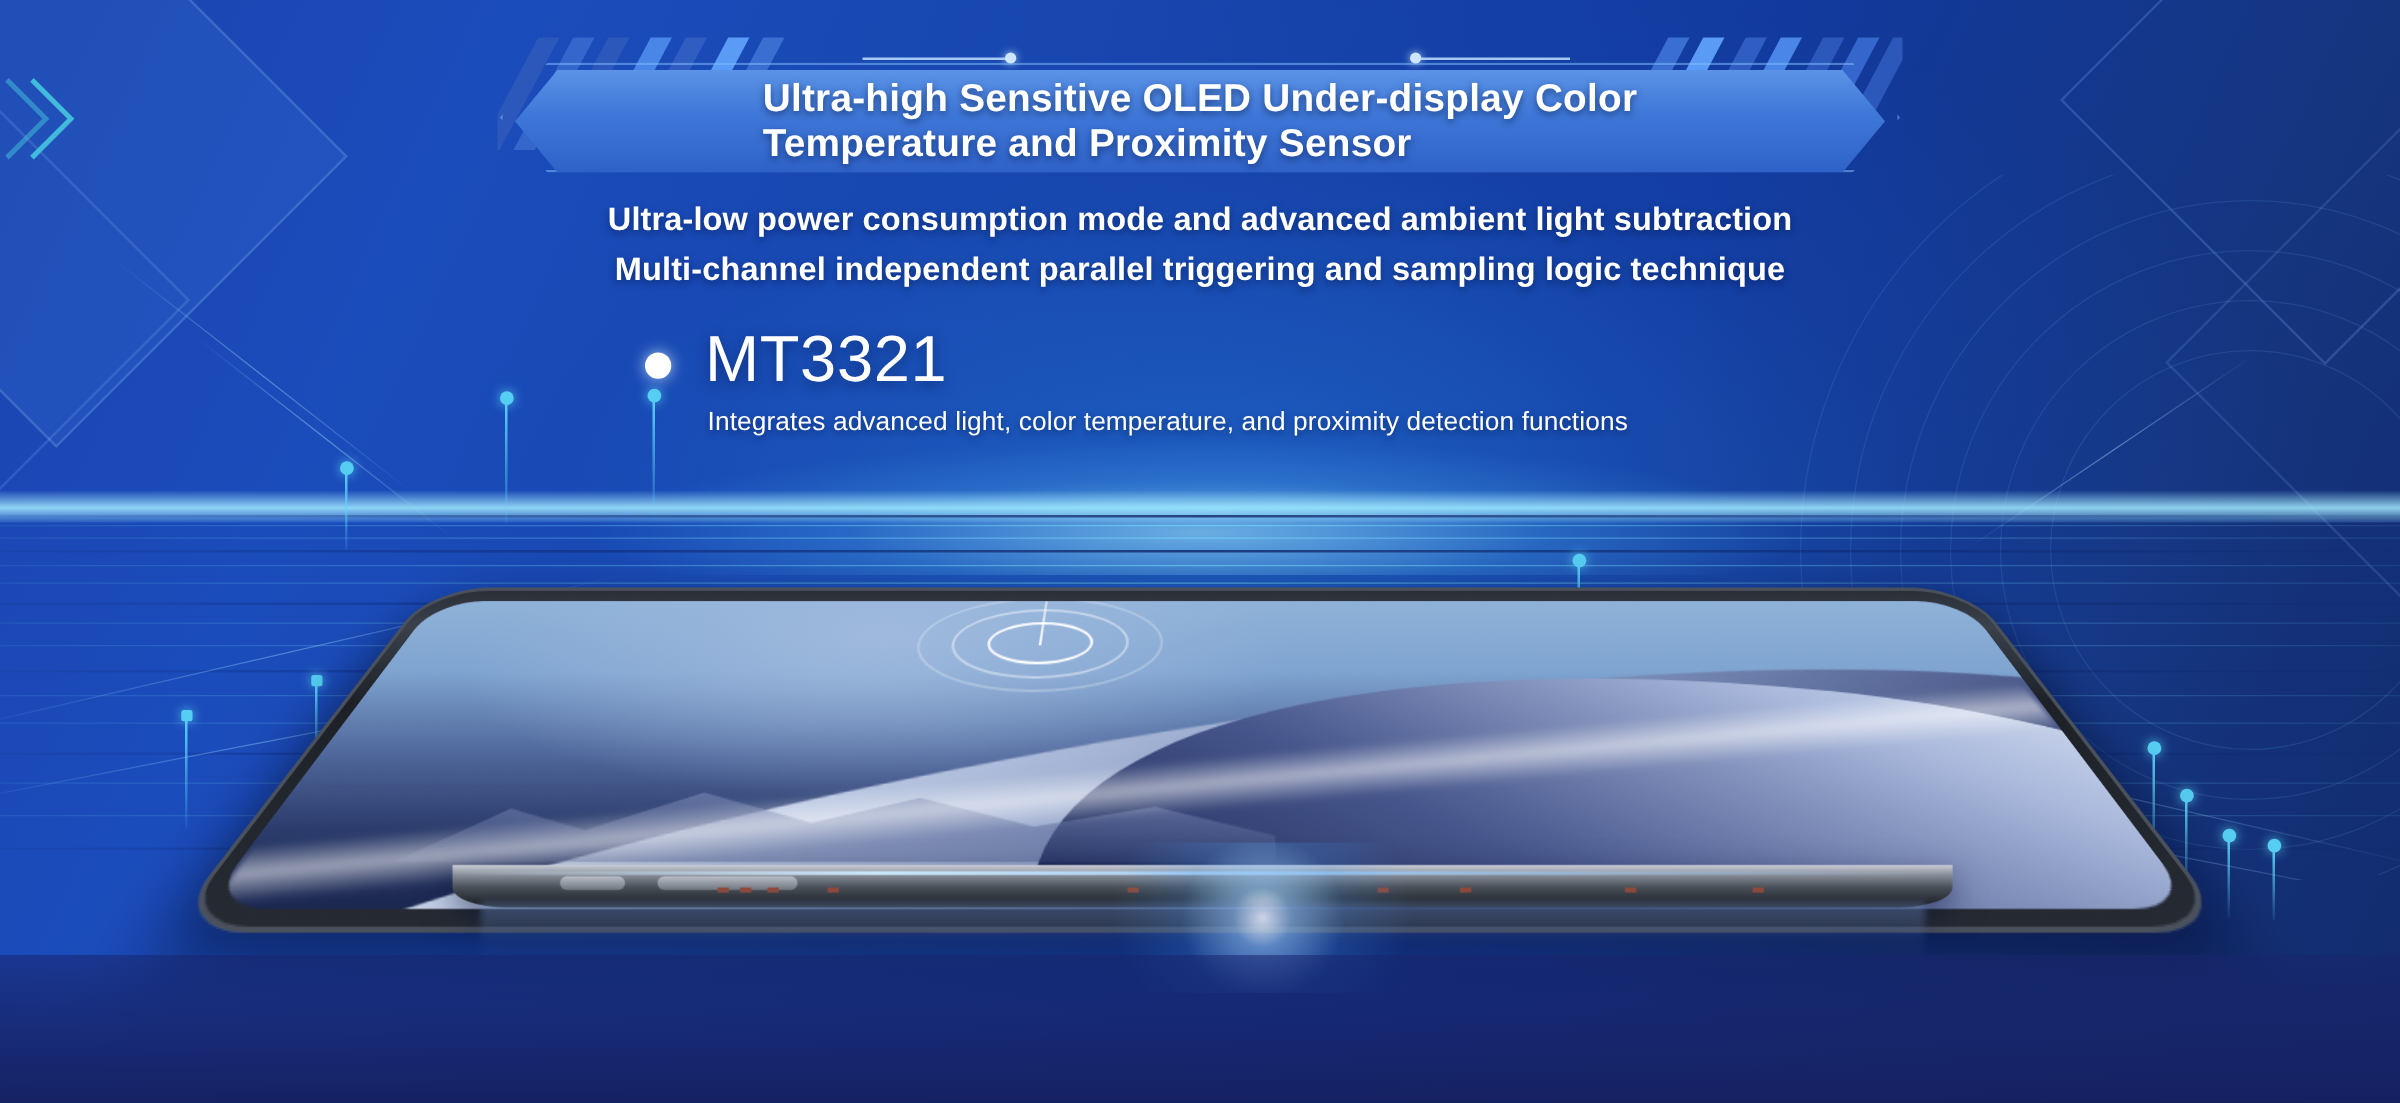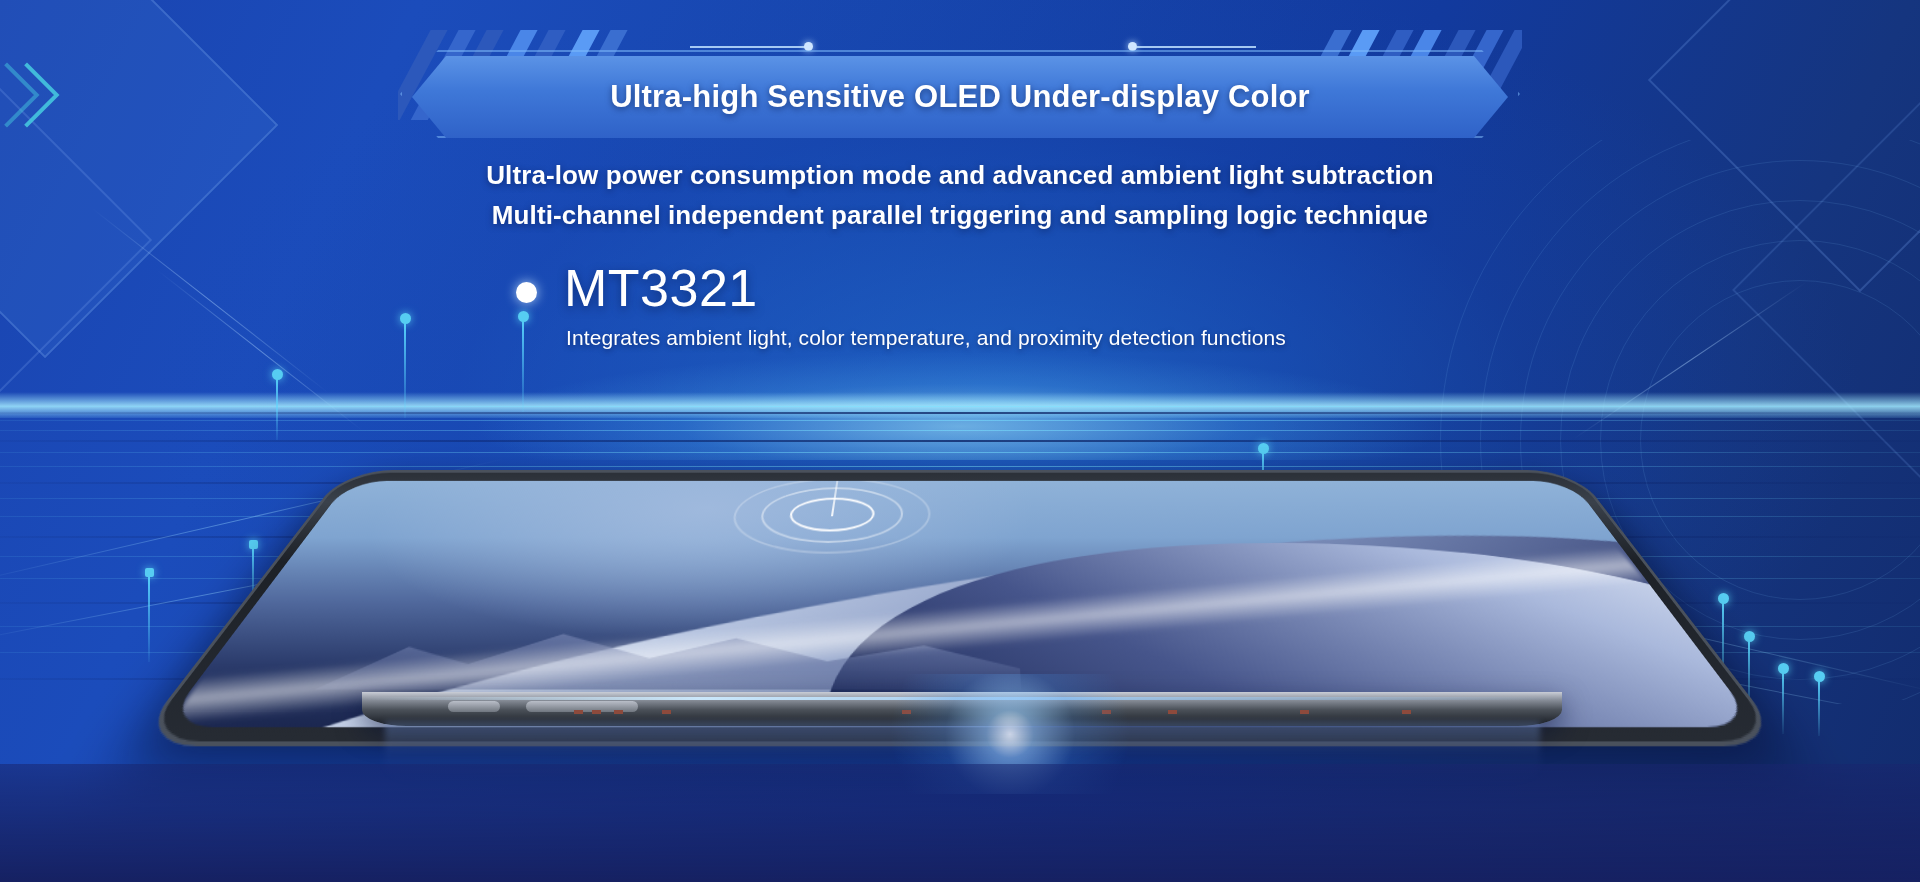--- a/index.html
+++ b/index.html
@@ -279,32 +279,33 @@
 
     <div class="node-line" style="left:690px;top:22px;width:120px;"></div>
     <div class="node" style="left:804px;top:18px;"></div>
     <div class="node" style="left:1128px;top:18px;"></div>
     <div class="node-line" style="left:1136px;top:22px;width:120px;"></div>
 
     <div class="banner-outline"></div>
     <div class="banner">
       <div class="banner-title">
         <div>Ultra-high Sensitive OLED Under-display Color</div>
+        <div>Temperature and Proximity Sensor</div>
       </div>
     </div>
   </div>
 
   <div class="sub sub2">Multi-channel independent parallel triggering and sampling logic technique</div>
   <div class="sub sub1">Ultra-low power consumption mode and advanced ambient light subtraction</div>
 
   <div class="prod">
     <div class="prod-inner">
       <div class="bullet"></div>
       <div class="prod-name">MT3321</div>
-      <div class="prod-desc">Integrates ambient light, color temperature, and proximity detection functions</div>
+      <div class="prod-desc">Integrates advanced light, color temperature, and proximity detection functions</div>
     </div>
   </div>
 
   <div class="phone-wrap">
     <div class="phone">
       <div class="screen">
         <div class="dune"></div>
         <div class="dune2"></div>
         <div class="ridge"></div>
         <div class="sheen"></div>

